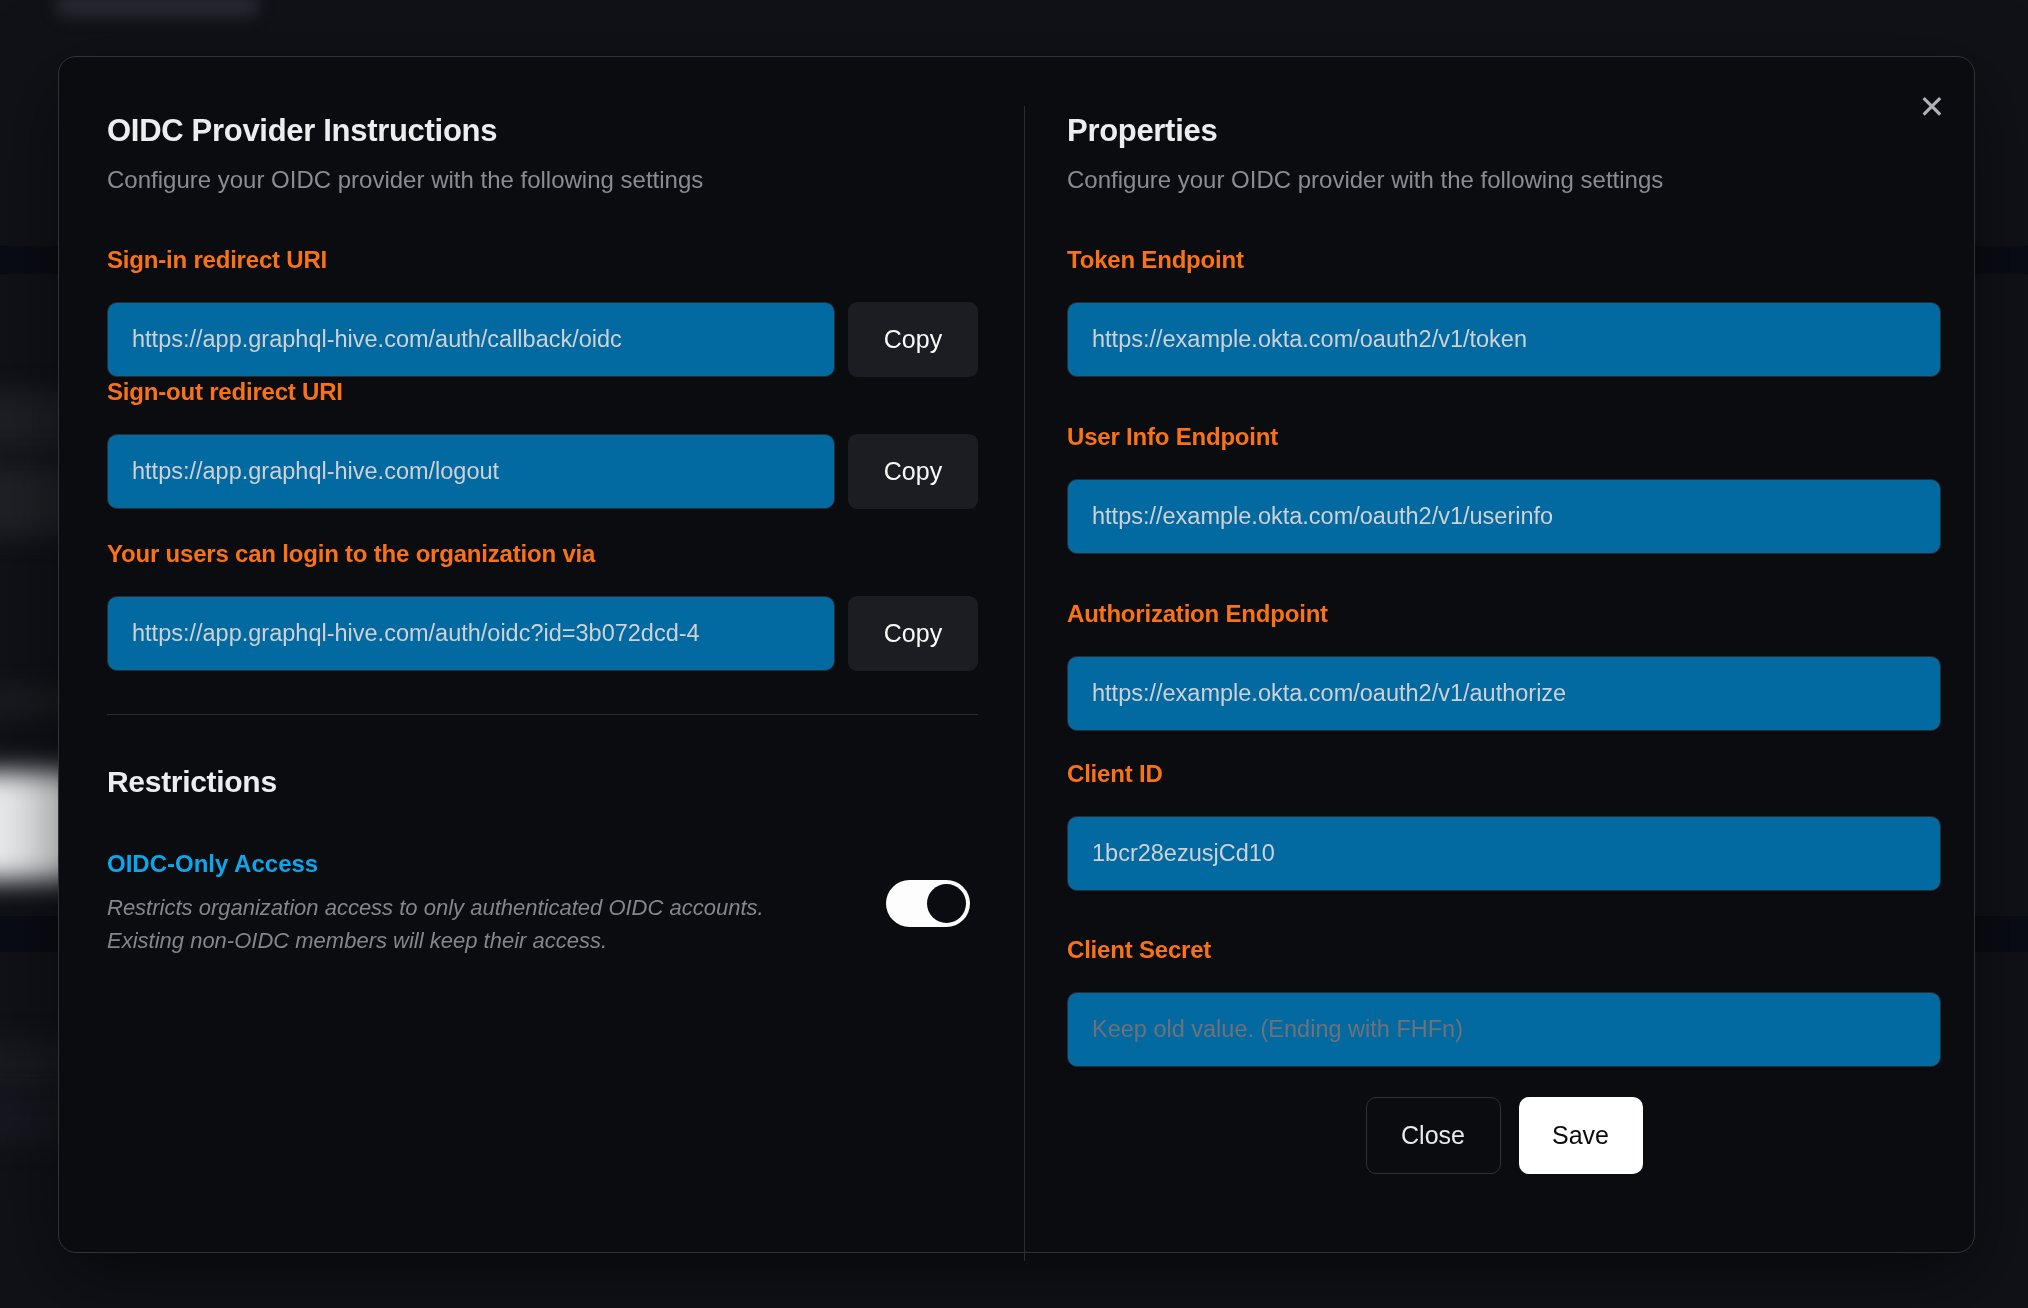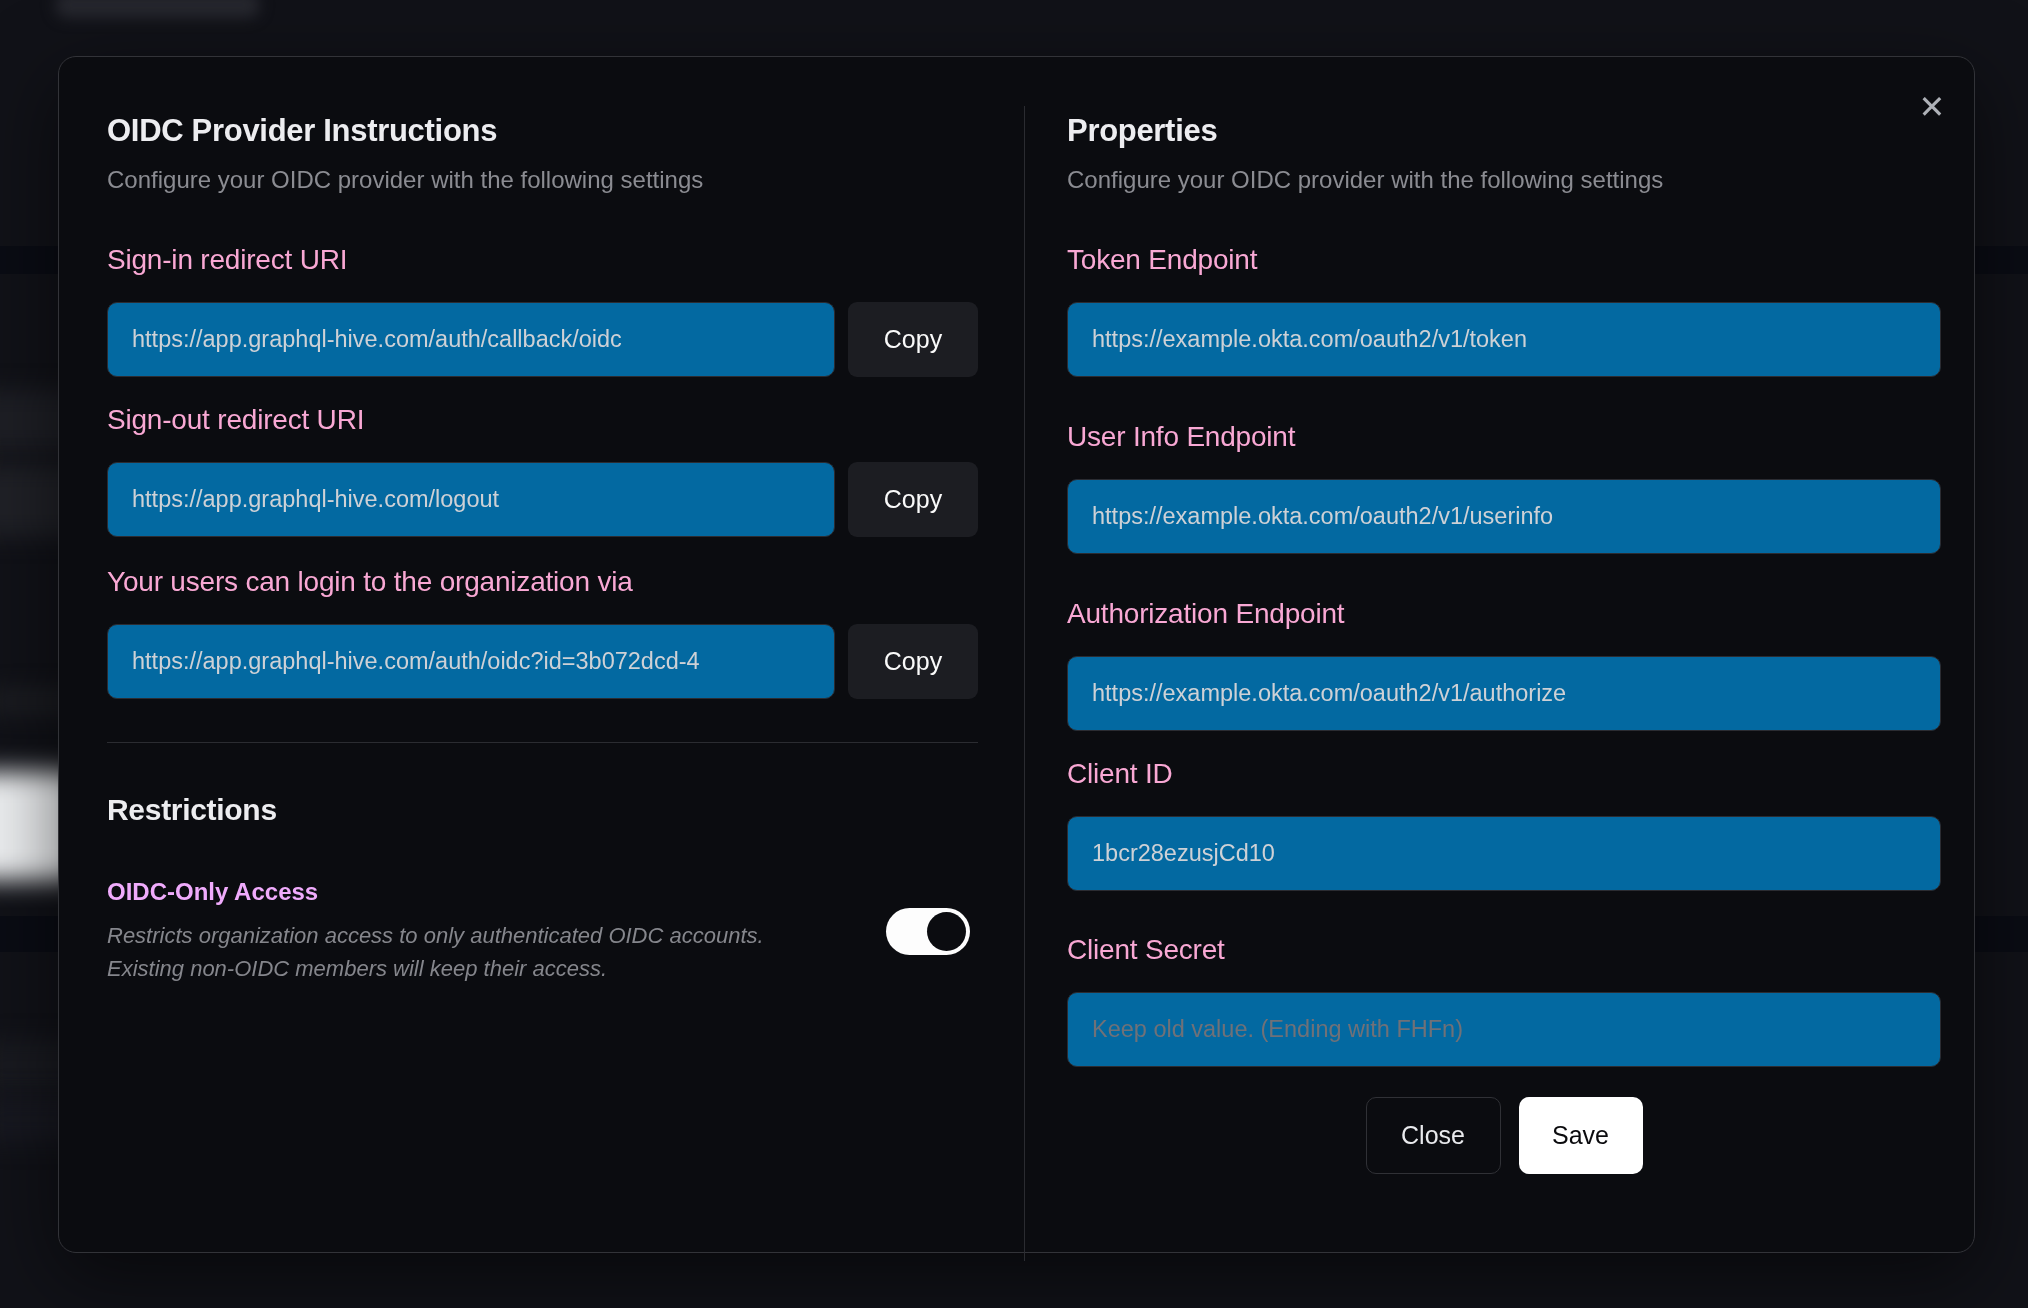--- a/index.html
+++ b/index.html
@@ -51,27 +51,27 @@
   .col-right { left:1008px; width:874px; }
 
   h2.section-title {
     margin-top:54px; font-size:31px; line-height:40px; font-weight:700;
     color:#ededf0; letter-spacing:-.3px;
   }
   .section-sub {
     margin-top:14px; font-size:24px; line-height:30px; color:#8b8c92; font-weight:400;
   }
   .field-label {
-    font-size:28px; line-height:30px; font-weight:400; color:#f9a8d4; letter-spacing:-.2px;
+    font-size:24px; line-height:30px; font-weight:700; color:#f97316; letter-spacing:-.2px;
   }
   .mt-50 { margin-top:50px; }
   .mt-45 { margin-top:45px; }
   .mt-46 { margin-top:28px; }
   .mt-44 { margin-top:44px; }
-  .mt-28 { margin-top:28px; }
+  .mt-28 { }
   .mt-30 { margin-top:30px; }
 
   .field-row { margin-top:27px; display:flex; align-items:stretch; }
   .text-input {
     height:75px; background:#0369a1; border:1px solid #2b2c32; border-radius:10px;
     color:#ced1d6; font-size:23.5px; font-family:"Liberation Sans", sans-serif;
     padding:0 24px; outline:none; width:100%;
     white-space:nowrap; overflow:hidden; text-overflow:clip;
   }
   .text-input::placeholder { color:#707178; opacity:1; }
@@ -84,21 +84,21 @@
   }
 
   .h-divider { margin-top:43px; height:1px; background:#2b2c31; border:none; width:871px; }
 
   h3.restrictions-title {
     margin-top:47px; font-size:30px; line-height:40px; font-weight:700;
     color:#ededf0; letter-spacing:-.3px;
   }
   .access-row { margin-top:47px; display:flex; align-items:center; }
   .access-text { width:730px; flex:none; }
-  .access-label { font-size:24px; line-height:30px; font-weight:700; color:#f0abfc; }
+  .access-label { font-size:24px; line-height:30px; font-weight:700; color:#0ea5e9; }
   .access-desc  { margin-top:12px; font-size:22px; line-height:33px; color:#85868c; }
   .access-desc span { display:block;font-style:italic; }
 
   .toggle {
     flex:none; margin-left:auto; margin-right:9px;
     width:84px; height:47px; border-radius:24px; background:#fdfdfd;
     position:relative; cursor:pointer; border:none;
   }
   .toggle .knob {
     position:absolute; top:4px; right:4px; width:39px; height:39px;

